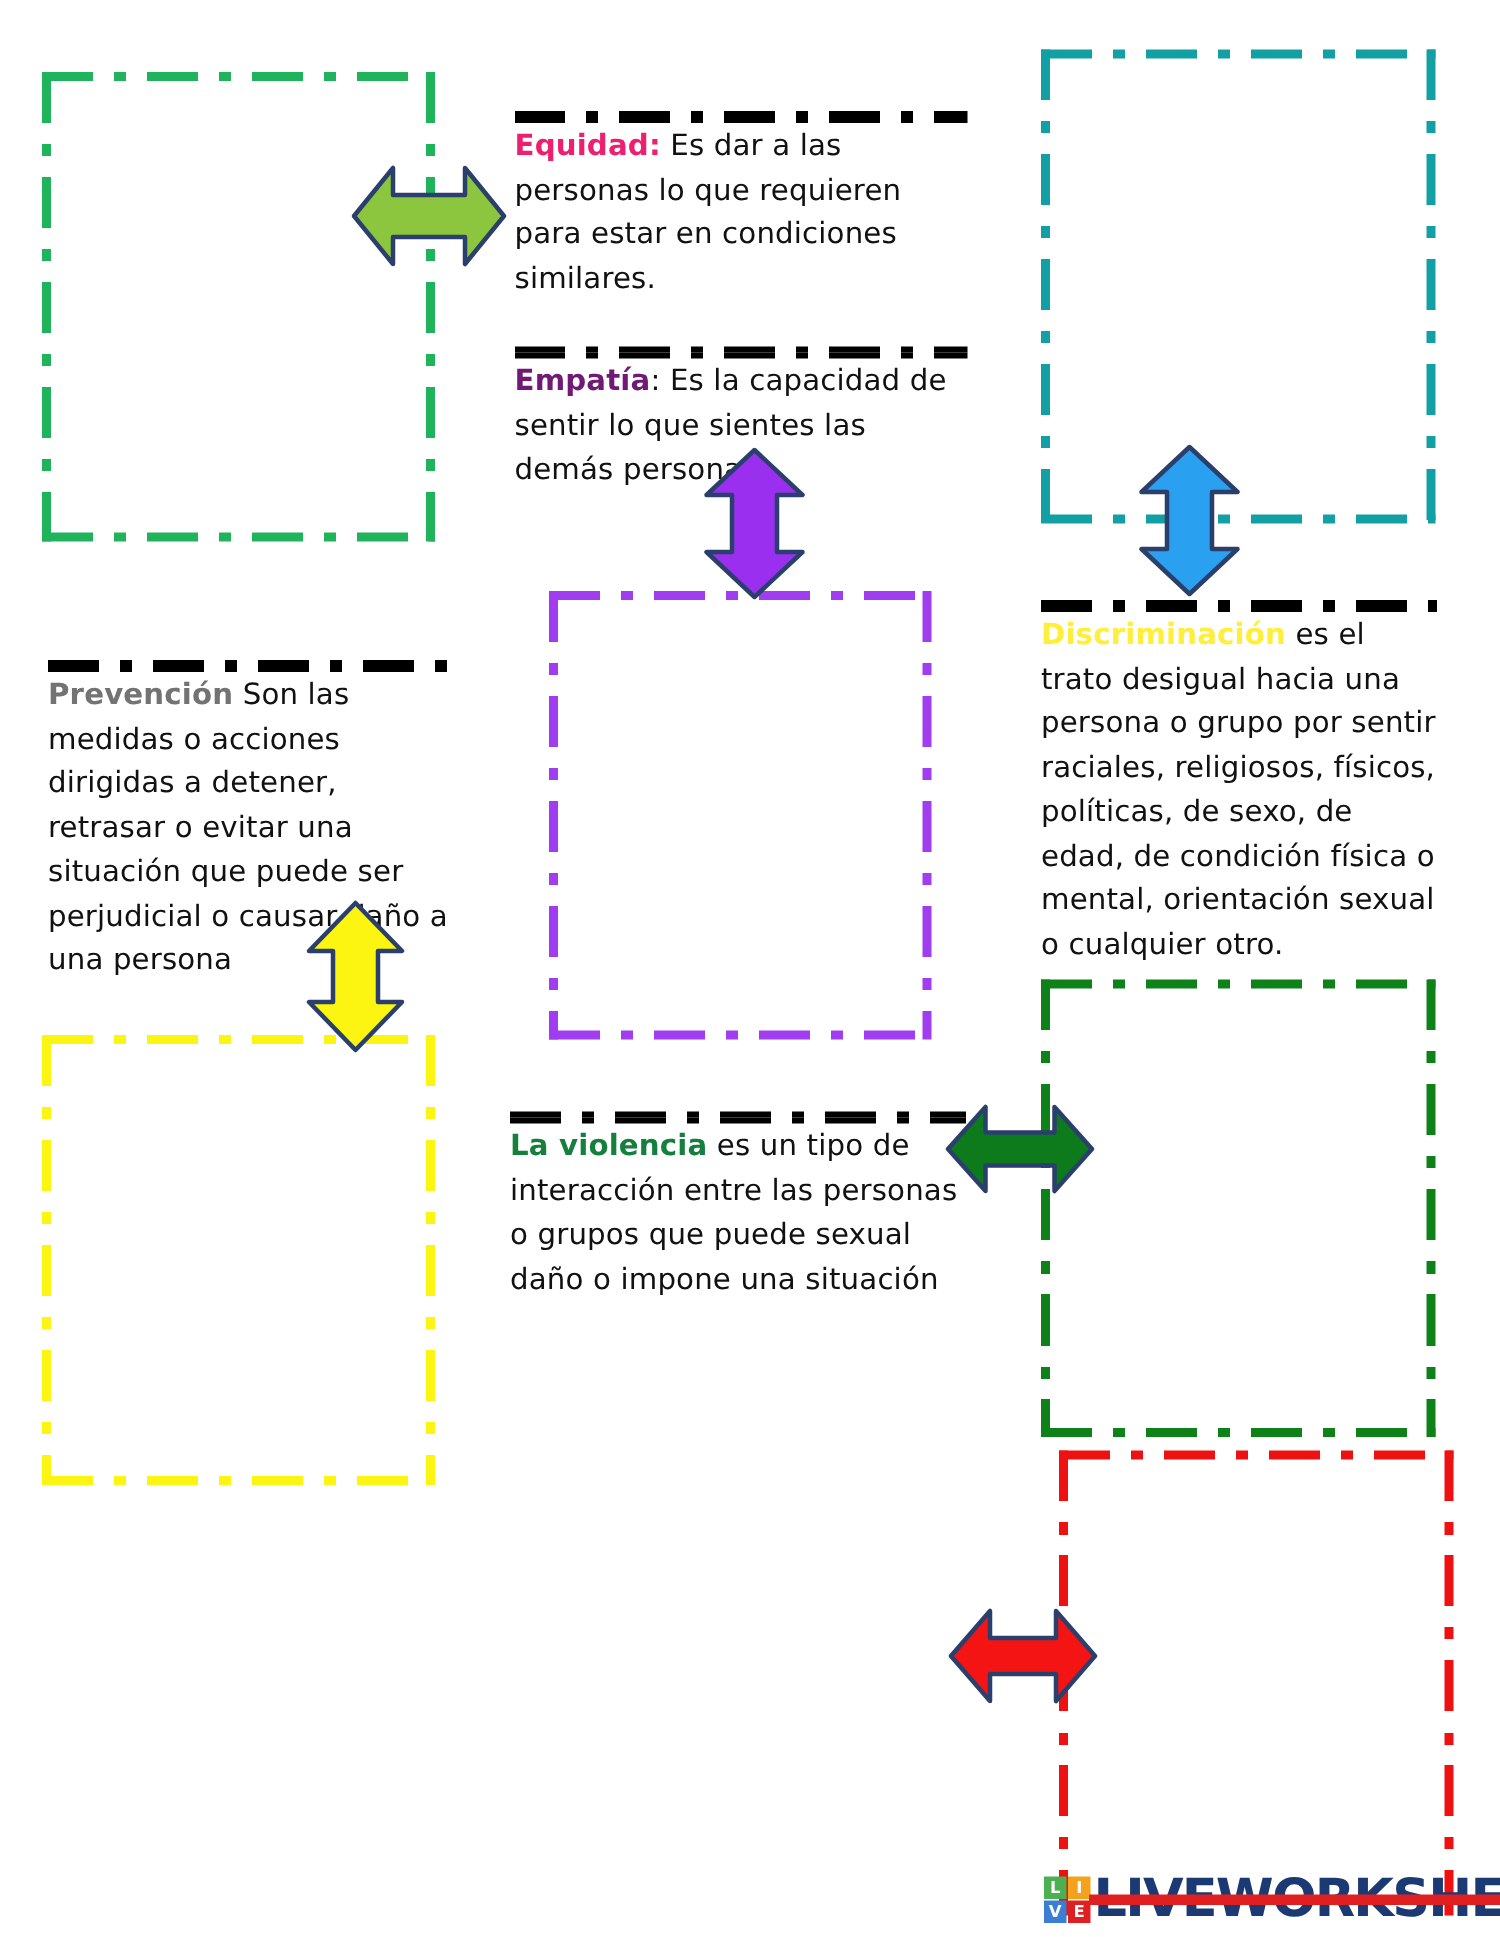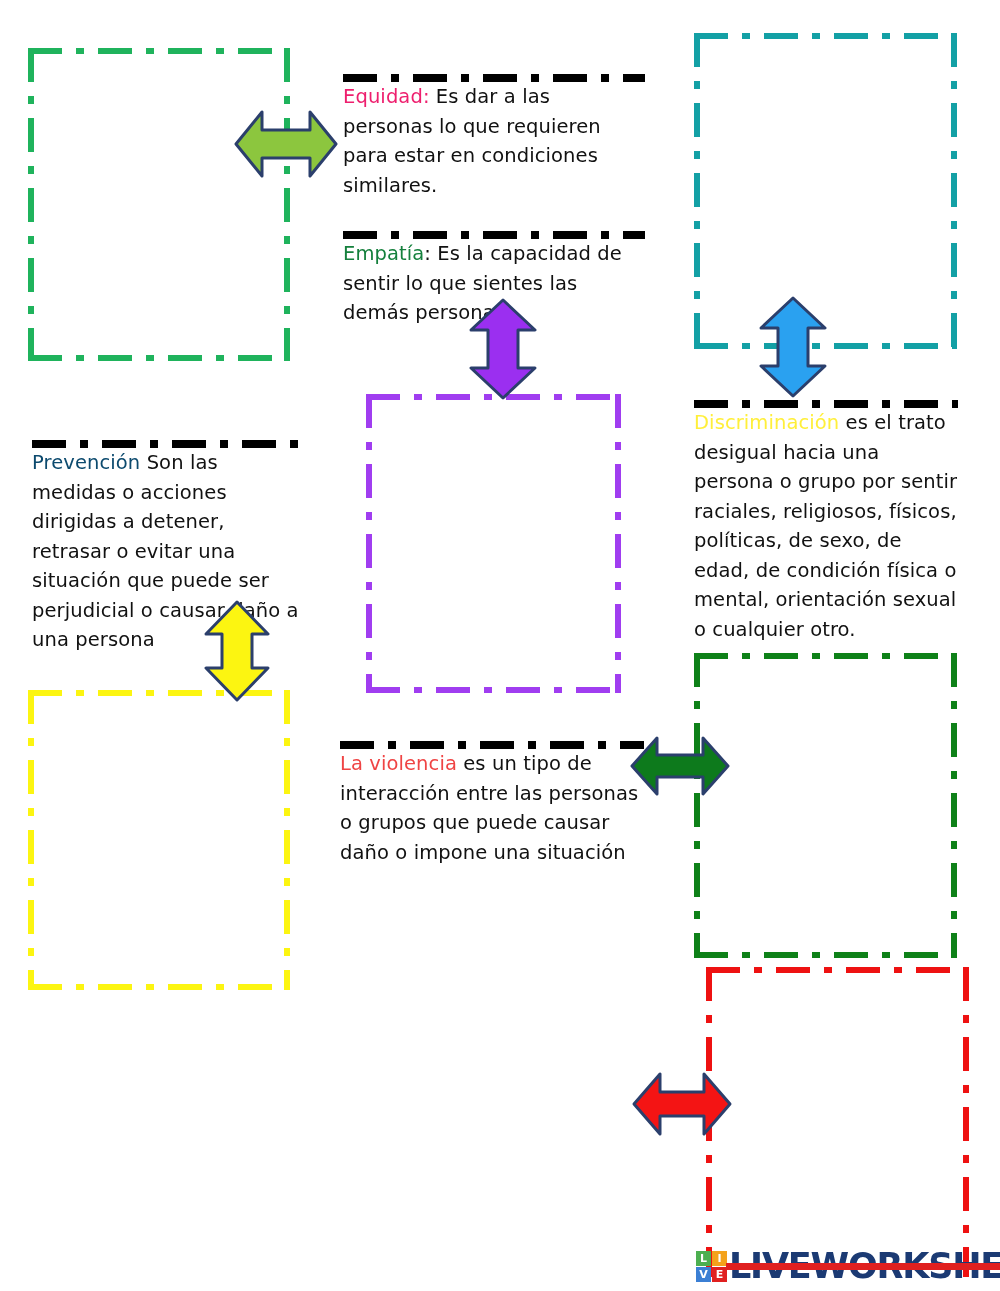--- a/index.html
+++ b/index.html
@@ -33,21 +33,21 @@
   }
   .card .edge.h{height:4px;}
   .card .edge.v{width:4px;}
   .card p{
     margin:0;
     font-size:19.5px;
     line-height:29.5px;
     letter-spacing:.1px;
     font-family:"DejaVu Sans","Liberation Sans",sans-serif;
   }
-  .kw{font-weight:normal;}
+  .kw{font-weight:bold;}
 
   
   .arrow{position:absolute;}
   .arrow svg{display:block;overflow:visible;}
 
   
   .lw-logo{
     position:absolute;display:flex;align-items:center;
   }
   .lw-grid{
@@ -120,45 +120,45 @@
     <div class="edge v lft" style="background: repeating-linear-gradient(rgb(0, 0, 0) 0px, rgb(0, 0, 0) 34px, transparent 34px, transparent 48px, rgb(0, 0, 0) 48px, rgb(0, 0, 0) 56px, transparent 56px, transparent 70px); width: 4px;"></div>
     <div class="edge v rgt" style="background: repeating-linear-gradient(rgb(0, 0, 0) 0px, rgb(0, 0, 0) 34px, transparent 34px, transparent 48px, rgb(0, 0, 0) 48px, rgb(0, 0, 0) 56px, transparent 56px, transparent 70px); width: 4px;"></div>
     <p><span class="kw" style="color: rgb(238, 31, 110);">Equidad:</span><span> Es dar a las personas lo que requieren para estar en condiciones similares.</span></p>
   </div>
 
   <div class="card" id="c-empatia" style="left:327px;top:219px;width:334px;height:110px;">
     <div class="edge h top" style="background: repeating-linear-gradient(to right, rgb(0, 0, 0) 0px, rgb(0, 0, 0) 34px, transparent 34px, transparent 48px, rgb(0, 0, 0) 48px, rgb(0, 0, 0) 56px, transparent 56px, transparent 70px); height: 4px;"></div>
     <div class="edge h bot" style="background: repeating-linear-gradient(to right, rgb(0, 0, 0) 0px, rgb(0, 0, 0) 34px, transparent 34px, transparent 48px, rgb(0, 0, 0) 48px, rgb(0, 0, 0) 56px, transparent 56px, transparent 70px); height: 4px;"></div>
     <div class="edge v lft" style="background: repeating-linear-gradient(rgb(0, 0, 0) 0px, rgb(0, 0, 0) 34px, transparent 34px, transparent 48px, rgb(0, 0, 0) 48px, rgb(0, 0, 0) 56px, transparent 56px, transparent 70px); width: 4px;"></div>
     <div class="edge v rgt" style="background: repeating-linear-gradient(rgb(0, 0, 0) 0px, rgb(0, 0, 0) 34px, transparent 34px, transparent 48px, rgb(0, 0, 0) 48px, rgb(0, 0, 0) 56px, transparent 56px, transparent 70px); width: 4px;"></div>
-    <p><span class="kw" style="color: #15803d;">Empatía</span><span>:  Es la capacidad de sentir lo que sientes las demás personas.</span></p>
+    <p><span class="kw" style="color: #701a75;">Empatía</span><span>:  Es la capacidad de sentir lo que sientes las demás personas.</span></p>
   </div>
 
   <div class="card" id="c-prevencion" style="left:16px;top:428px;width:302px;height:208px;">
     <div class="edge h top" style="background: repeating-linear-gradient(to right, rgb(0, 0, 0) 0px, rgb(0, 0, 0) 34px, transparent 34px, transparent 48px, rgb(0, 0, 0) 48px, rgb(0, 0, 0) 56px, transparent 56px, transparent 70px); height: 4px;"></div>
     <div class="edge h bot" style="background: repeating-linear-gradient(to right, rgb(0, 0, 0) 0px, rgb(0, 0, 0) 34px, transparent 34px, transparent 48px, rgb(0, 0, 0) 48px, rgb(0, 0, 0) 56px, transparent 56px, transparent 70px); height: 4px;"></div>
     <div class="edge v lft" style="background: repeating-linear-gradient(rgb(0, 0, 0) 0px, rgb(0, 0, 0) 34px, transparent 34px, transparent 48px, rgb(0, 0, 0) 48px, rgb(0, 0, 0) 56px, transparent 56px, transparent 70px); width: 4px;"></div>
     <div class="edge v rgt" style="background: repeating-linear-gradient(rgb(0, 0, 0) 0px, rgb(0, 0, 0) 34px, transparent 34px, transparent 48px, rgb(0, 0, 0) 48px, rgb(0, 0, 0) 56px, transparent 56px, transparent 70px); width: 4px;"></div>
-    <p><span class="kw" style="color: #0c4a6e;">Prevención</span><span> Son las medidas o acciones dirigidas a detener, retrasar o evitar una situación que puede ser perjudicial o causar daño a una persona</span></p>
+    <p><span class="kw" style="color: #737373;">Prevención</span><span> Son las medidas o acciones dirigidas a detener, retrasar o evitar una situación que puede ser perjudicial o causar daño a una persona</span></p>
   </div>
 
   <div class="card" id="c-discriminacion" style="left:678px;top:388px;width:296px;height:254px;">
     <div class="edge h top" style="background: repeating-linear-gradient(to right, rgb(0, 0, 0) 0px, rgb(0, 0, 0) 34px, transparent 34px, transparent 48px, rgb(0, 0, 0) 48px, rgb(0, 0, 0) 56px, transparent 56px, transparent 70px); height: 4px;"></div>
     <div class="edge h bot" style="background: repeating-linear-gradient(to right, rgb(0, 0, 0) 0px, rgb(0, 0, 0) 34px, transparent 34px, transparent 48px, rgb(0, 0, 0) 48px, rgb(0, 0, 0) 56px, transparent 56px, transparent 70px); height: 4px;"></div>
     <div class="edge v lft" style="background: repeating-linear-gradient(rgb(0, 0, 0) 0px, rgb(0, 0, 0) 34px, transparent 34px, transparent 48px, rgb(0, 0, 0) 48px, rgb(0, 0, 0) 56px, transparent 56px, transparent 70px); width: 4px;"></div>
     <div class="edge v rgt" style="background: repeating-linear-gradient(rgb(0, 0, 0) 0px, rgb(0, 0, 0) 34px, transparent 34px, transparent 48px, rgb(0, 0, 0) 48px, rgb(0, 0, 0) 56px, transparent 56px, transparent 70px); width: 4px;"></div>
     <p><span class="kw" style="color: rgb(255, 239, 58);">Discriminación</span><span> es el trato desigual hacia una persona o grupo por sentir raciales, religiosos, físicos, políticas, de sexo, de edad, de condición física o mental, orientación sexual o cualquier otro.</span></p>
   </div>
 
   <div class="card" id="c-violencia" style="left:324px;top:729px;width:336px;height:148px;">
     <div class="edge h top" style="background: repeating-linear-gradient(to right, rgb(0, 0, 0) 0px, rgb(0, 0, 0) 34px, transparent 34px, transparent 48px, rgb(0, 0, 0) 48px, rgb(0, 0, 0) 56px, transparent 56px, transparent 70px); height: 4px;"></div>
     <div class="edge h bot" style="background: repeating-linear-gradient(to right, rgb(0, 0, 0) 0px, rgb(0, 0, 0) 34px, transparent 34px, transparent 48px, rgb(0, 0, 0) 48px, rgb(0, 0, 0) 56px, transparent 56px, transparent 70px); height: 4px;"></div>
     <div class="edge v lft" style="background: repeating-linear-gradient(rgb(0, 0, 0) 0px, rgb(0, 0, 0) 34px, transparent 34px, transparent 48px, rgb(0, 0, 0) 48px, rgb(0, 0, 0) 56px, transparent 56px, transparent 70px); width: 4px;"></div>
     <div class="edge v rgt" style="background: repeating-linear-gradient(rgb(0, 0, 0) 0px, rgb(0, 0, 0) 34px, transparent 34px, transparent 48px, rgb(0, 0, 0) 48px, rgb(0, 0, 0) 56px, transparent 56px, transparent 70px); width: 4px;"></div>
-    <p><span class="kw" style="color: #ef4444;">La violencia</span><span> es un tipo de interacción entre las personas o grupos que puede causar daño o impone una situación</span></p>
+    <p><span class="kw" style="color: #15803d;">La violencia</span><span> es un tipo de interacción entre las personas o grupos que puede sexual daño o impone una situación</span></p>
   </div>
 
 
   <div class="arrow" style="left:236px;top:104px;width:100px;height:80px;">
     <svg viewBox="0 0 100 80" width="100" height="80">
       <polygon points="0,40 26,8 26,26 74,26 74,8 100,40 74,72 74,54 26,54 26,72" fill="#8cc63e" stroke="#2b3f6c" stroke-width="3" stroke-linejoin="round"></polygon>
     </svg>
   </div>
 
   <div class="arrow" style="left:466px;top:300px;width:74px;height:98px;">

